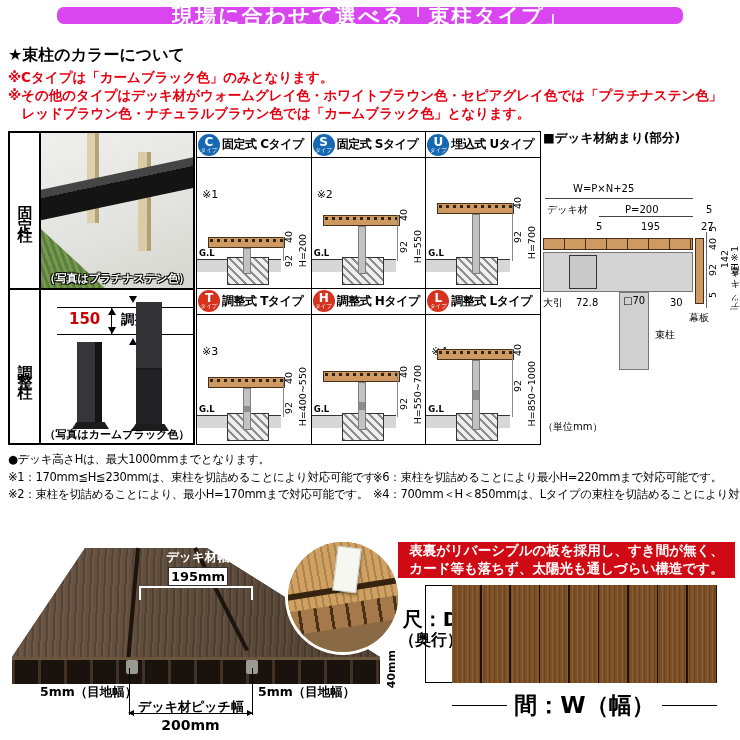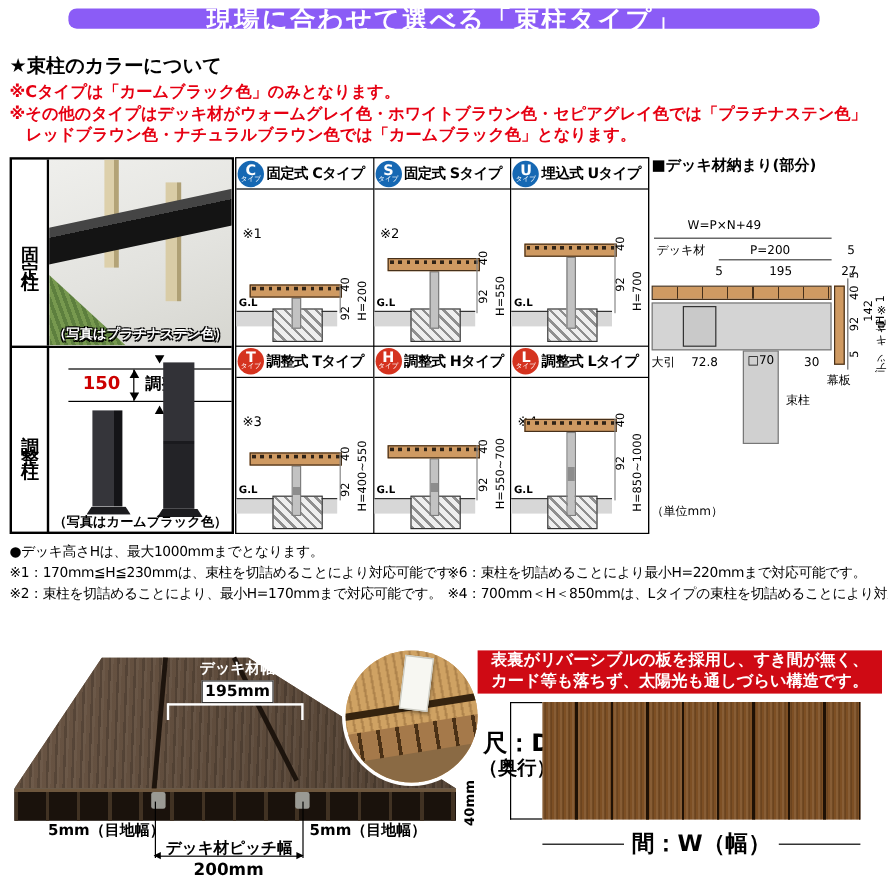--- a/index.html
+++ b/index.html
@@ -1,18 +1,18 @@
 <!DOCTYPE html>
 <html><head>
 <meta charset="utf-8">
 <style>
   html,body{margin:0;padding:0;background:#fff;}
   .stage{position:relative;width:740px;height:740px;background:#fff;overflow:hidden;
          font-family:"DejaVu Sans","Liberation Sans",sans-serif;color:#000;}
-  .banner{position:absolute;left:57px;width:626px;height:17px;background:#8b5cf6;border-radius:7px;
+  .banner{position:absolute;left:57px;width:626px;height:17px;background:#d946ef;border-radius:7px;
           color:#fff;font-weight:bold;font-size:21px;display:flex;align-items:center;justify-content:center;
           letter-spacing:2px;}
   #banner1{top:7px}
   #banner2{top:504px}
   .color-heading{position:absolute;left:8px;top:45px;font-size:16px;font-weight:bold;}
   .rednotes{position:absolute;left:8px;top:69px;color:#e60012;font-weight:bold;font-size:13.5px;
             line-height:1.33;white-space:nowrap;}
   
   .left-panel{position:absolute;left:8px;top:131px;width:187px;height:314px;border:2px solid #000;
               box-sizing:border-box;background:#fff;}
@@ -138,21 +138,21 @@
   .shaku{position:absolute;left:396px;top:608px;width:70px;text-align:center;font-weight:bold;}
   .shaku .l1{font-size:20px;line-height:1.1;}
   .shaku .l2{font-size:16px;line-height:1.2;}
   .plan-bracket{position:absolute;left:425px;top:585px;width:27px;height:98px;border-left:1.5px solid #000;
                 border-top:1.5px solid #000;border-bottom:1.5px solid #000;box-sizing:border-box;}
   .plan-wood{position:absolute;left:452px;top:585px;width:265px;height:98px;background-color:#7d4f24;
              background-image:repeating-linear-gradient(90deg,rgba(0,0,0,0) 0 27.5px,#1f1105 27.5px 29.5px),
                               repeating-linear-gradient(90deg,rgba(255,255,255,.08) 0 1px,rgba(0,0,0,.14) 2px 3px,rgba(0,0,0,0) 3px 5px);}
   .wrow{position:absolute;left:452px;top:690px;width:265px;display:flex;align-items:center;gap:7px;}
   .wrow .wline{flex:1;border-top:1.5px solid #000;}
-  .wrow .wtext{font-size:19px;font-weight:bold;white-space:nowrap;}
+  .wrow .wtext{font-size:23px;font-weight:bold;white-space:nowrap;}
   .refnote{position:absolute;left:398px;top:714px;width:340px;text-align:center;color:#e60012;
            font-weight:bold;font-size:14.5px;white-space:nowrap;}
   .v40{position:absolute;left:386px;top:650px;writing-mode:vertical-rl;transform:rotate(180deg);
        font-size:11px;font-weight:bold;line-height:1;}
 </style>
 </head>
 <body>
 
 <div class="stage">
 
@@ -335,21 +335,21 @@
         <div class="dimline"></div>
         <div class="vtext d40">40</div>
         <div class="vtext d92">92</div>
         <div class="vtext dh">H=850~1000</div>
       </div>
     </div>
   </div>
 
   <div class="detail">
     <div class="det-title">■デッキ材納まり(部分)</div>
-    <div class="det-t" style="left:30px;top:56px">W=P×N+49</div>
+    <div class="det-t" style="left:30px;top:56px">W=P×N+25</div>
     <div class="det-line" style="left:2px;top:70px;width:148px"></div>
     <div class="det-t" style="left:4px;top:77px">デッキ材</div>
     <div class="det-t" style="left:82px;top:77px">P=200</div>
     <div class="det-t" style="left:163px;top:77px">5</div>
     <div class="det-t" style="left:53px;top:94px">5</div>
     <div class="det-t" style="left:98px;top:94px">195</div>
     <div class="det-t" style="left:158px;top:94px">27</div>
     <div class="det-line" style="left:56px;top:88px;width:94px"></div>
     <div class="det-boards"></div>
     <div class="det-fascia"></div>

